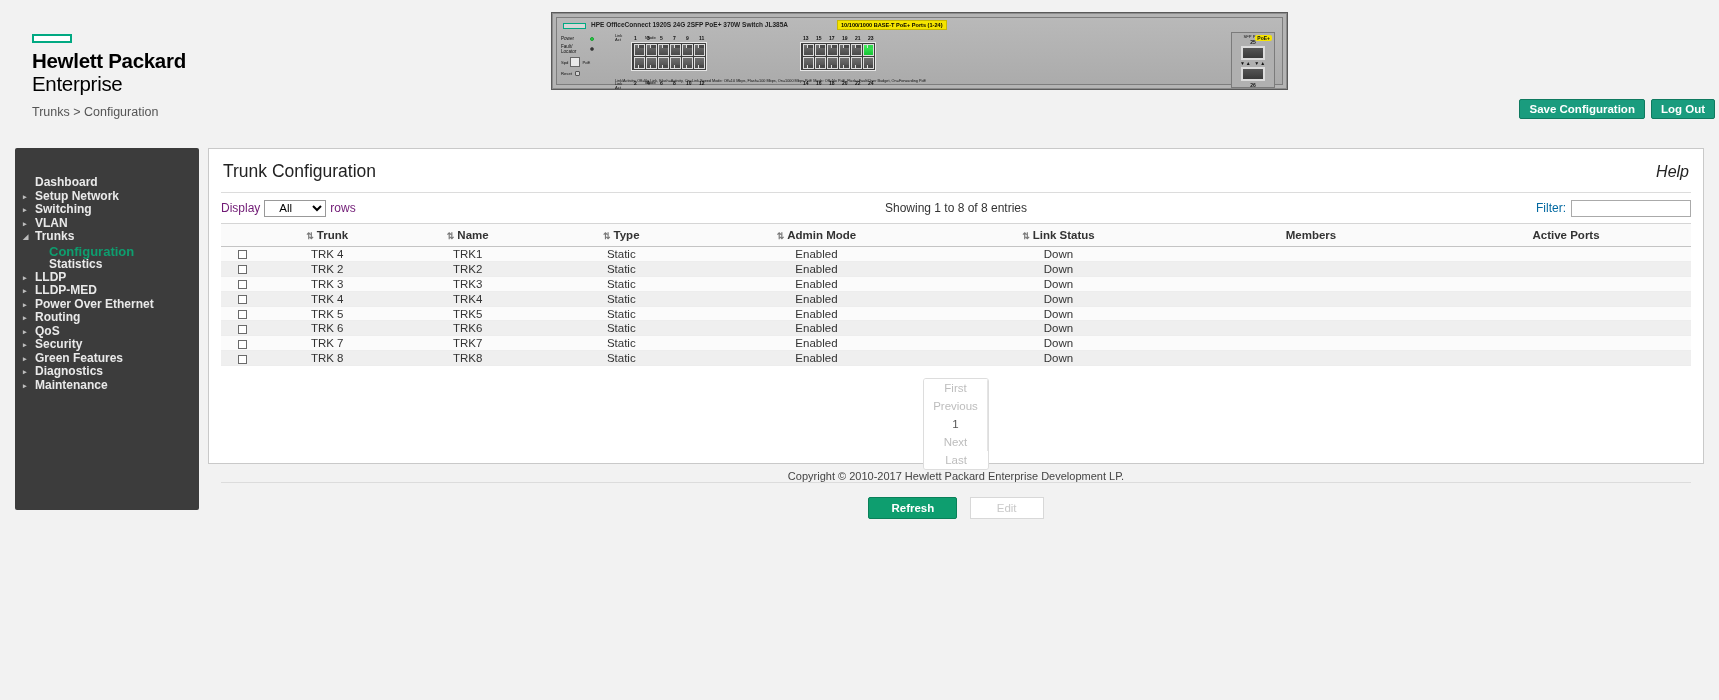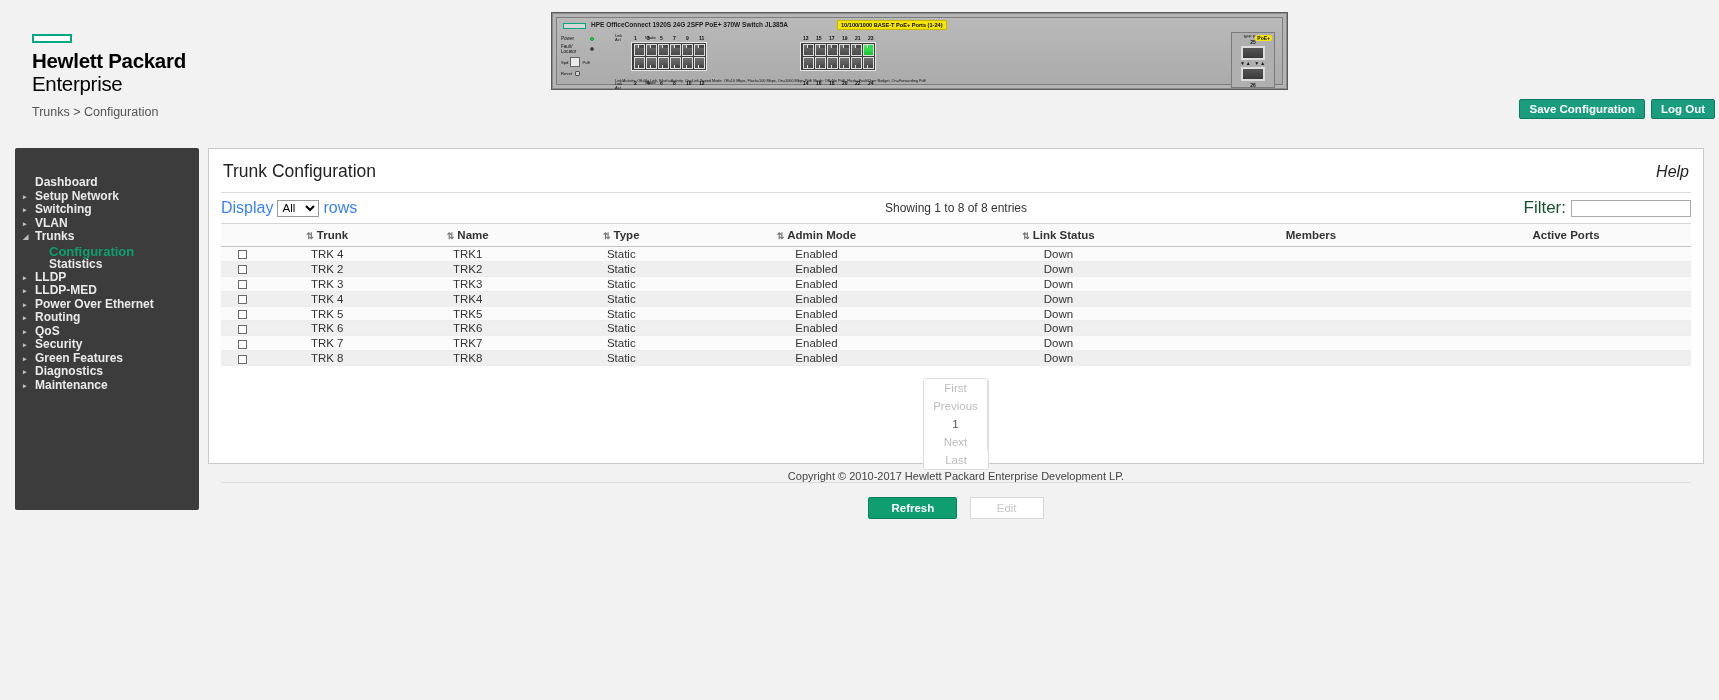--- a/index.html
+++ b/index.html
@@ -181,31 +181,31 @@
   .help-link {
     position:absolute; right:14px; top:14px;
     font-size:16px; font-style:italic; color:#222; cursor:pointer;
   }
   .panel-rule { height:1px; background:#dcdcdc; margin: 0 12px; }
 
   .ctrl-row {
     position:relative; height: 30px; margin: 0 12px;
     display:flex; align-items:center;
   }
-  .disp-label { font-size:16px; color:#3b82f6; }
+  .disp-label { font-size:12px; color:#701a75; }
   .disp-select {
     margin: 0 4px; font-size:11.5px; font-family:"Liberation Sans", sans-serif;
-    border:1px solid #999; background:#fff; padding:0 0; height:17px;
+    border:1px solid #999; background:#fff; padding:0 10px; height:17px;
   }
   .showing {
     position:absolute; left:0; right:0; text-align:center;
     font-size:12px; color:#333;
   }
   .filter-wrap { position:absolute; right:0; display:flex; align-items:center; gap:5px; }
-  .filter-label { font-size:17px; color:#14532d; }
+  .filter-label { font-size:12px; color:#0369a1; }
   .filter-input {
     width:120px; height:17px; border:1px solid #aaa; background:#fff;
     font-size:11.5px; font-family:"Liberation Sans", sans-serif; padding:0 3px;
   }
 
   table.trunks { width: calc(100% - 24px); margin: 0 12px; border-collapse: collapse; }
   table.trunks thead th {
     font-size:11.5px; font-weight:bold; color:#333;
     border-top:1px solid #d5d5d5; border-bottom:1px solid #c4c4c4;
     height:23px; background:#fafafa; text-align:center; padding:0;

